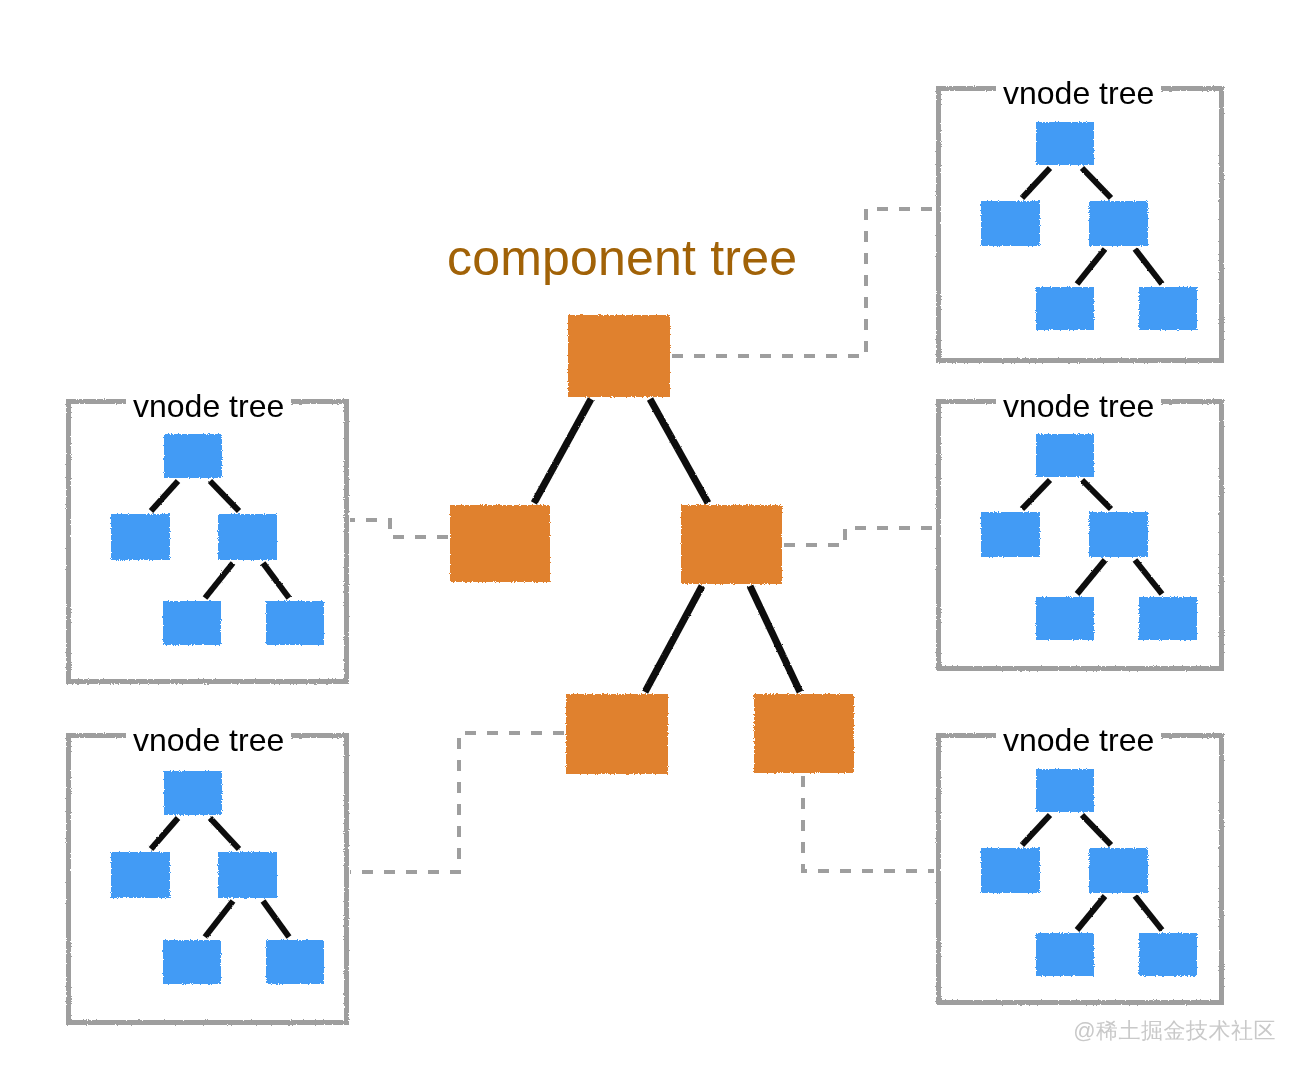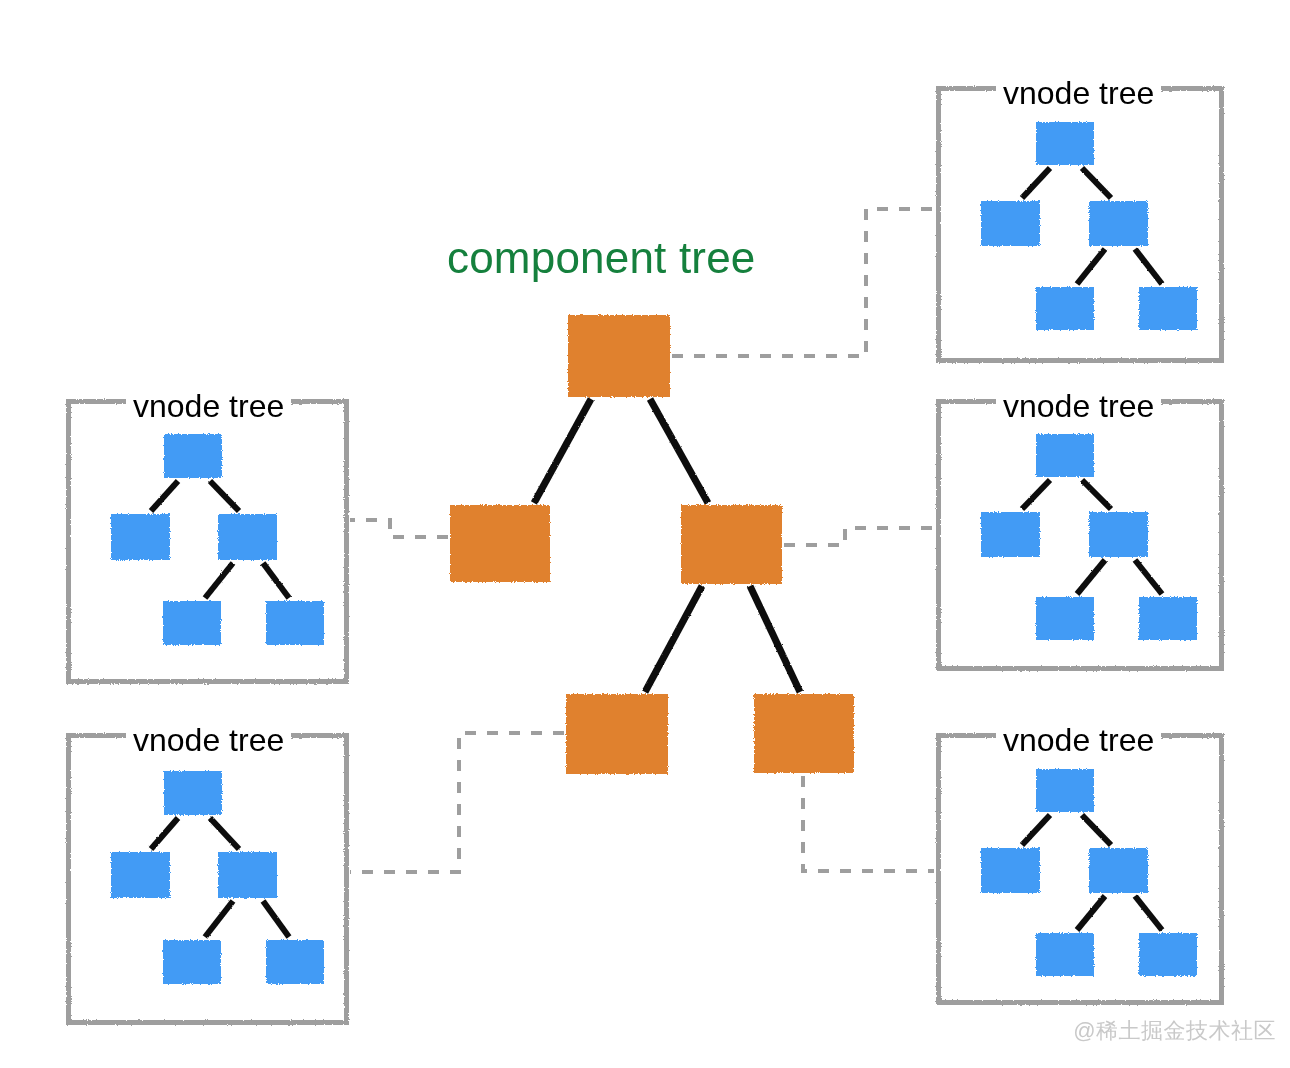--- a/index.html
+++ b/index.html
@@ -22,23 +22,23 @@
     top: 0;
     width: 1290px;
     height: 1068px;
   }
 
   
   .diagram-title {
     position: absolute;
     left: 447px;
     top: 231px;
-    font-size: 44px;
+    font-size: 50px;
     line-height: 54px;
-    color: #15803d;
+    color: #a16207;
     letter-spacing: 0.2px;
     white-space: nowrap;
     font-weight: 400;
   }
 
   
   .vnode-group {
     position: absolute;
   }
   .vnode-label {

